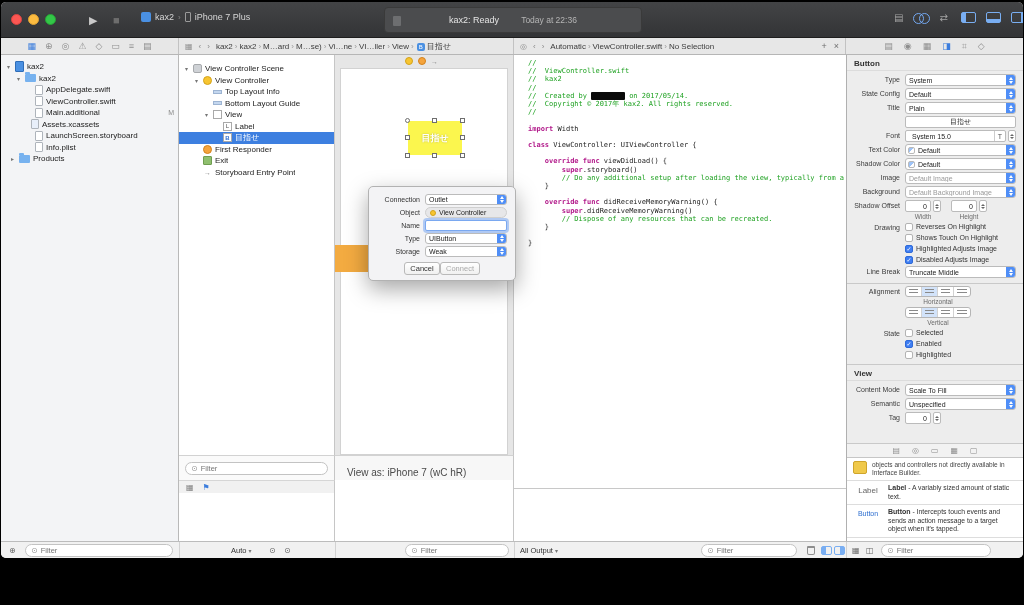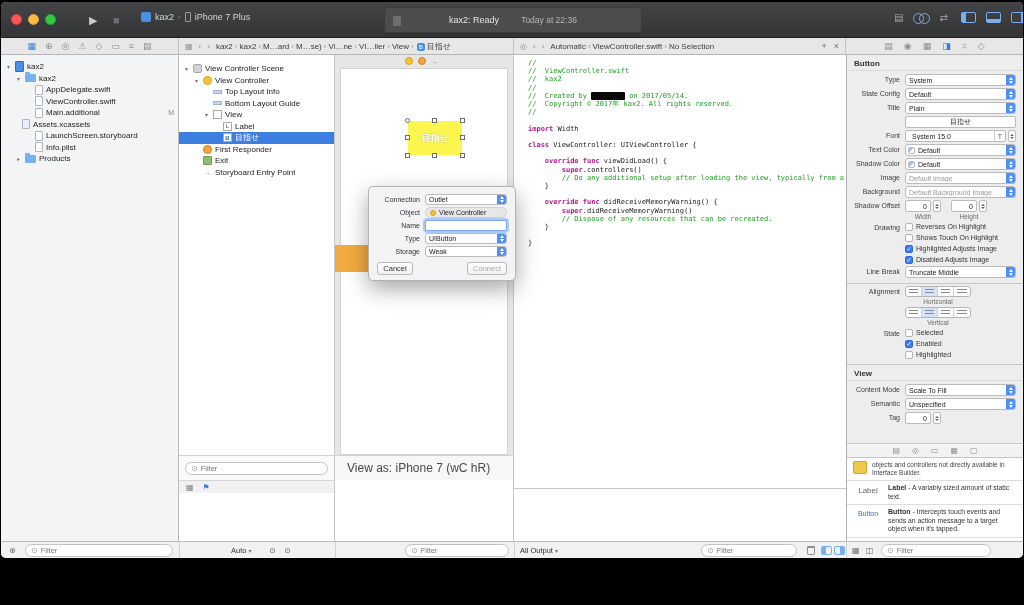--- a/index.html
+++ b/index.html
@@ -113,21 +113,21 @@
   .ybtn{position:absolute;left:73px;top:66px;width:54px;height:34px;background:#fbf64e;
     display:flex;align-items:center;justify-content:center;color:#fff;font-size:9px;font-weight:bold;
     text-shadow:0 0 2px rgba(0,0,0,.25)}
   .hnd{position:absolute;width:5px;height:5px;background:#fff;border:1px solid #6e6e6e;z-index:5}
   .hnd.tl{left:-3px;top:-3px}.hnd.tm{left:calc(50% - 3px);top:-3px}.hnd.tr{right:-3px;top:-3px}
   .hnd.ml{left:-3px;top:calc(50% - 3px)}.hnd.mr{right:-3px;top:calc(50% - 3px)}
   .hnd.bl{left:-3px;bottom:-3px}.hnd.bm{left:calc(50% - 3px);bottom:-3px}.hnd.br{right:-3px;bottom:-3px}
   .orangeview{position:absolute;left:0;top:190px;width:54px;height:27px;background:#f3ab41;border-radius:0 3px 3px 0}
   .viewas{position:absolute;left:334px;top:453px;width:179px;height:25px;background:#f7f7f7;
     border-top:1px solid #d2d2d2;border-right:1px solid #c6c6c6;display:flex;align-items:center;
-    font-size:12px;color:#4a4a4a;padding:8px 12px;white-space:nowrap;overflow:hidden}
+    font-size:10px;color:#4a4a4a;padding:16px 12px;white-space:nowrap;overflow:hidden}
   .canvas-below{position:absolute;left:334px;top:478px;width:179px;bottom:17px;background:#fff;border-right:1px solid #c6c6c6}
 
   
   .assistant{position:absolute;left:513px;top:53px;width:332px;height:433px;background:#fff;overflow:hidden;
     padding:4px 0 0 14px}
   .cl{font-family:"DejaVu Sans Mono","Liberation Mono",monospace;font-size:7px;line-height:8.2px;
     white-space:pre;color:#000}
   .t-c{color:#1ea121}
   .t-k{color:#b2198a;font-weight:bold}
   .t-p{color:#222}
@@ -208,21 +208,21 @@
   .popover{position:absolute;left:367px;top:184px;width:148px;background:#f3f3f5;border:1px solid #b2b2b2;
     border-radius:5px;box-shadow:0 8px 22px rgba(0,0,0,.35);z-index:40;padding:5px 0 5px}
   .prow{display:flex;align-items:center;height:11px;margin:2px 8px}
   .plab{flex:none;width:48px;text-align:right;font-size:7px;color:#333;padding-right:5px}
   .prow .ppopup{flex:1;height:11px}
   .ptoken{flex:1;display:flex;align-items:center;gap:3px;background:#e7e7e9;border:1px solid #cfcfcf;
     border-radius:6px;height:11px;padding:0 4px;font-size:7px;color:#222;white-space:nowrap;overflow:hidden}
   .ydot{flex:none;width:6px;height:6px;border-radius:50%;background:#f7c531;border:1px solid #d3a31c}
   .pinput{flex:1;height:11px;background:#fff;border:1px solid #7aa8f0;border-radius:2px;
     box-shadow:0 0 0 2px rgba(120,165,240,.55)}
-  .pbtns{display:flex;justify-content:space-between;margin:5px 8px 0}
+  .pbtns{display:flex;justify-content:center;margin:5px 8px 0}
   .pbtn{min-width:36px;height:13px;background:linear-gradient(#ffffff,#f0f0f0);border:1px solid #b9b9b9;
     border-radius:3px;font-size:7.5px;display:inline-flex;align-items:center;justify-content:center;color:#333;padding:0 5px}
   .pbtn.disabled{color:#ababab}
 </style>
 </head>
 <body>
 
 <div class="stage">
   <div class="window">
 
@@ -313,36 +313,36 @@
           <span class="disc"></span>
           <span class="ic ic-swift"></span>
           <span class="rl">ViewController.swift</span>
         </div>
         <div class="srow" style="padding-left:24px">
           <span class="disc"></span>
           <span class="ic ic-storyboard"></span>
           <span class="rl">Main.additional</span>
           <span class="rb">M</span>
         </div>
-        <div class="srow" style="padding-left:11px">
+        <div class="srow" style="padding-left:20px">
           <span class="disc"></span>
           <span class="ic ic-assets"></span>
           <span class="rl">Assets.xcassets</span>
         </div>
         <div class="srow" style="padding-left:24px">
           <span class="disc"></span>
           <span class="ic ic-storyboard"></span>
           <span class="rl">LaunchScreen.storyboard</span>
         </div>
         <div class="srow" style="padding-left:24px">
           <span class="disc"></span>
           <span class="ic ic-plist"></span>
           <span class="rl">Info.plist</span>
         </div>
-        <div class="srow" style="padding-left:14px">
+        <div class="srow" style="padding-left:8px">
           <span class="disc">▸</span>
           <span class="ic ic-folder"></span>
           <span class="rl">Products</span>
         </div>
       </div>
 
     <div class="outline">
         <div class="srow" style="padding-left:4px">
           <span class="disc">▾</span>
           <span class="ic ic-scene"></span>
@@ -438,21 +438,21 @@
         <div class="cl"><span class="t-c">//</span></div>
         <div class="cl"><span class="t-c">//  Created by </span><span class="t-redact">████████</span><span class="t-c"> on 2017/05/14.</span></div>
         <div class="cl"><span class="t-c">//  Copyright © 2017年 kax2. All rights reserved.</span></div>
         <div class="cl"><span class="t-c">//</span></div>
         <div class="cl">&nbsp;</div>
         <div class="cl"><span class="t-k">import</span><span class="t-p"> Width</span></div>
         <div class="cl">&nbsp;</div>
         <div class="cl"><span class="t-k">class</span><span class="t-p"> ViewController: UIViewController {</span></div>
         <div class="cl">&nbsp;</div>
         <div class="cl"><span class="t-p">    </span><span class="t-k">override</span><span class="t-p"> </span><span class="t-k">func</span><span class="t-p"> viewDidLoad() {</span></div>
-        <div class="cl"><span class="t-p">        </span><span class="t-k">super</span><span class="t-p">.controllers()</span></div>
+        <div class="cl"><span class="t-p">        </span><span class="t-k">super</span><span class="t-p">.storyboard()</span></div>
         <div class="cl"><span class="t-p">        </span><span class="t-c">// Do any additional setup after loading the view, typically from a nib.</span></div>
         <div class="cl"><span class="t-p">    }</span></div>
         <div class="cl">&nbsp;</div>
         <div class="cl"><span class="t-p">    </span><span class="t-k">override</span><span class="t-p"> </span><span class="t-k">func</span><span class="t-p"> didReceiveMemoryWarning() {</span></div>
         <div class="cl"><span class="t-p">        </span><span class="t-k">super</span><span class="t-p">.didReceiveMemoryWarning()</span></div>
         <div class="cl"><span class="t-p">        </span><span class="t-c">// Dispose of any resources that can be recreated.</span></div>
         <div class="cl"><span class="t-p">    }</span></div>
         <div class="cl">&nbsp;</div>
         <div class="cl"><span class="t-p">}</span></div>
       </div>

